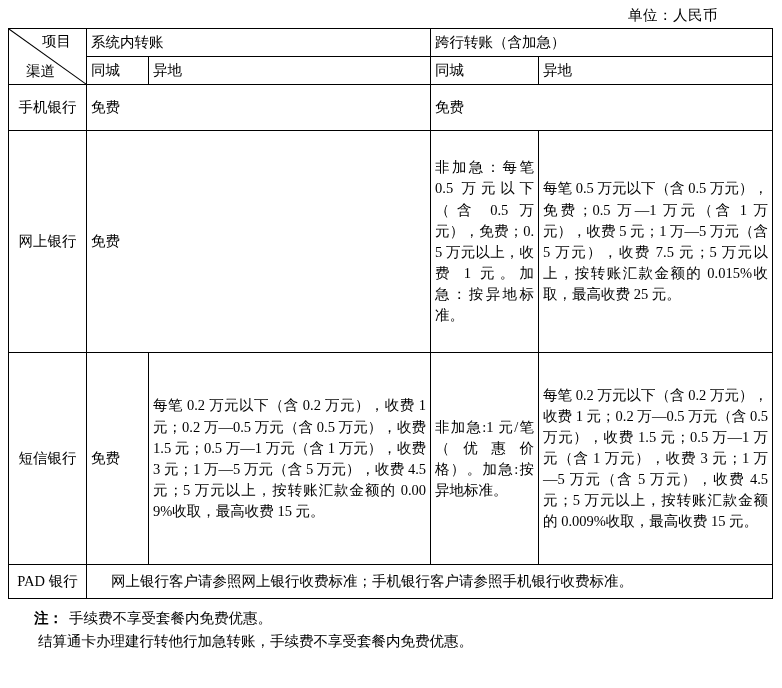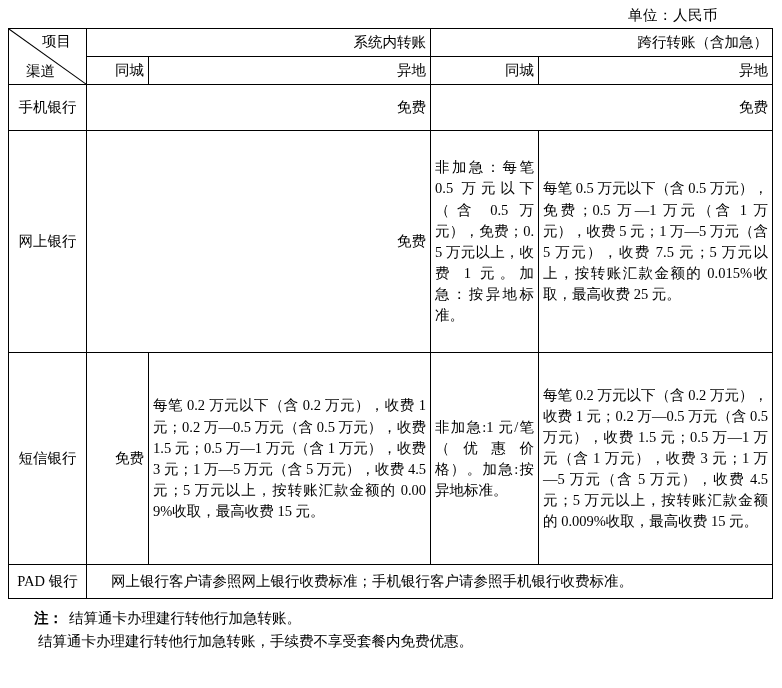--- a/index.html
+++ b/index.html
@@ -36,21 +36,21 @@
   }
   table.fee td, table.fee th {
     border: 1px solid #000000;
     font-size: 14.5px;
     font-weight: normal;
     vertical-align: middle;
     padding: 3px 4px;
     line-height: 1.45;
     word-break: break-all;
   }
-  .ctr { text-align: right; }
+  .ctr { text-align: left; }
   .just { text-align: justify; text-align-last: left; }
   .bold { font-weight: bold; }
 
   
   .corner {
     position: relative;
     height: 52px;
     padding: 0 !important;
     overflow: hidden;
   }
@@ -150,20 +150,20 @@
 
       <tr style="height:34px">
         <td class="vert-label">PAD 银行</td>
         <td colspan="4" style="padding-left:24px">网上银行客户请参照网上银行收费标准；手机银行客户请参照手机银行收费标准。</td>
       </tr>
     </tbody>
   </table>
 
   <div class="note">
     <div>
-      <span class="note-label">注：</span><span>结算通卡办理建行转他行加急转账。</span>
+      <span class="note-label">注：</span><span>手续费不享受套餐内免费优惠。</span>
     </div>
     <div class="note-row2">
       <span>结算通卡办理建行转他行加急转账，手续费不享受套餐内免费优惠。</span>
     </div>
   </div>
 
 </div>
 
 </body></html>

